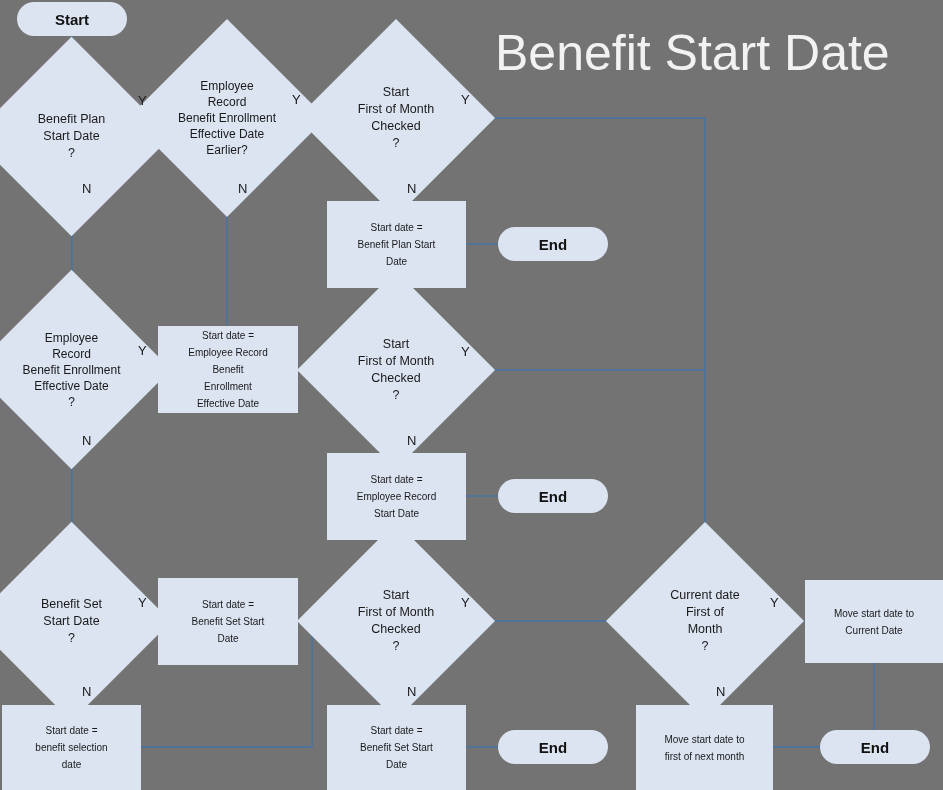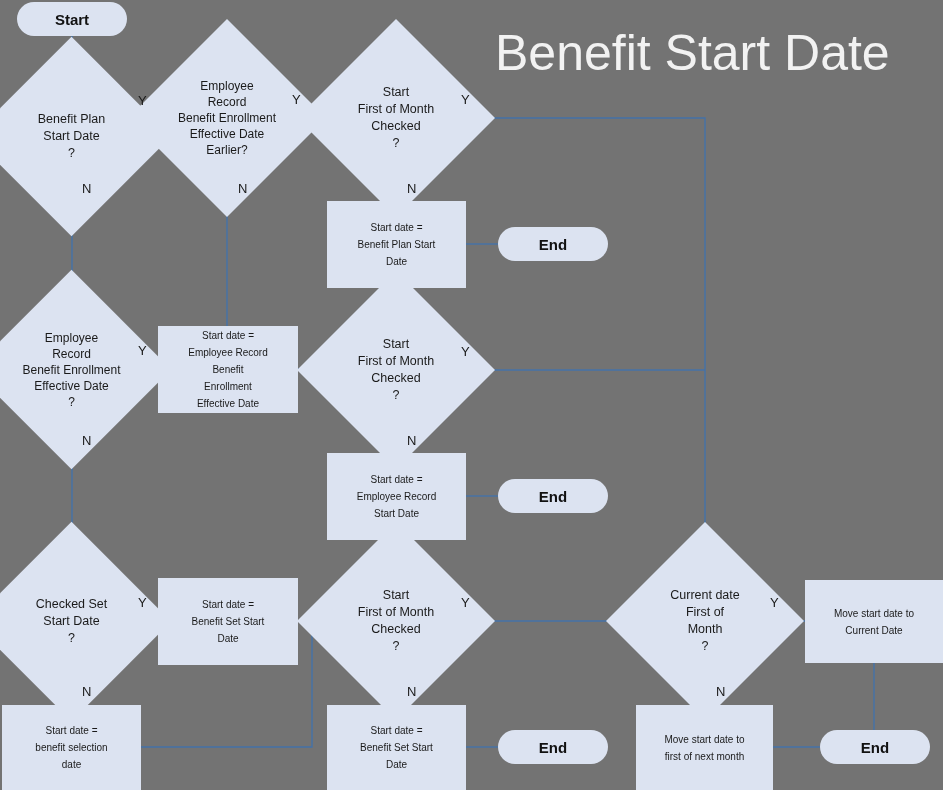--- a/index.html
+++ b/index.html
@@ -219,21 +219,21 @@
 Benefit
 Enrollment
 Effective Date</div>
 
   <div class="pbox" style="left:327px; top:453px; width:139px; height:87px;">Start date =
 Employee Record
 Start Date</div>
 
   <div class="diamond" style="left:1px; top:551px; width:141px; height:141px;">
     <div class="dshape"></div>
-    <div class="dtext">Checked Set
+    <div class="dtext">Benefit Set
 Start Date
 ?</div>
   </div>
 
   <div class="diamond" style="left:326px; top:551px; width:140px; height:140px;">
     <div class="dshape"></div>
     <div class="dtext">Start
 First of Month
 Checked
 ?</div>

